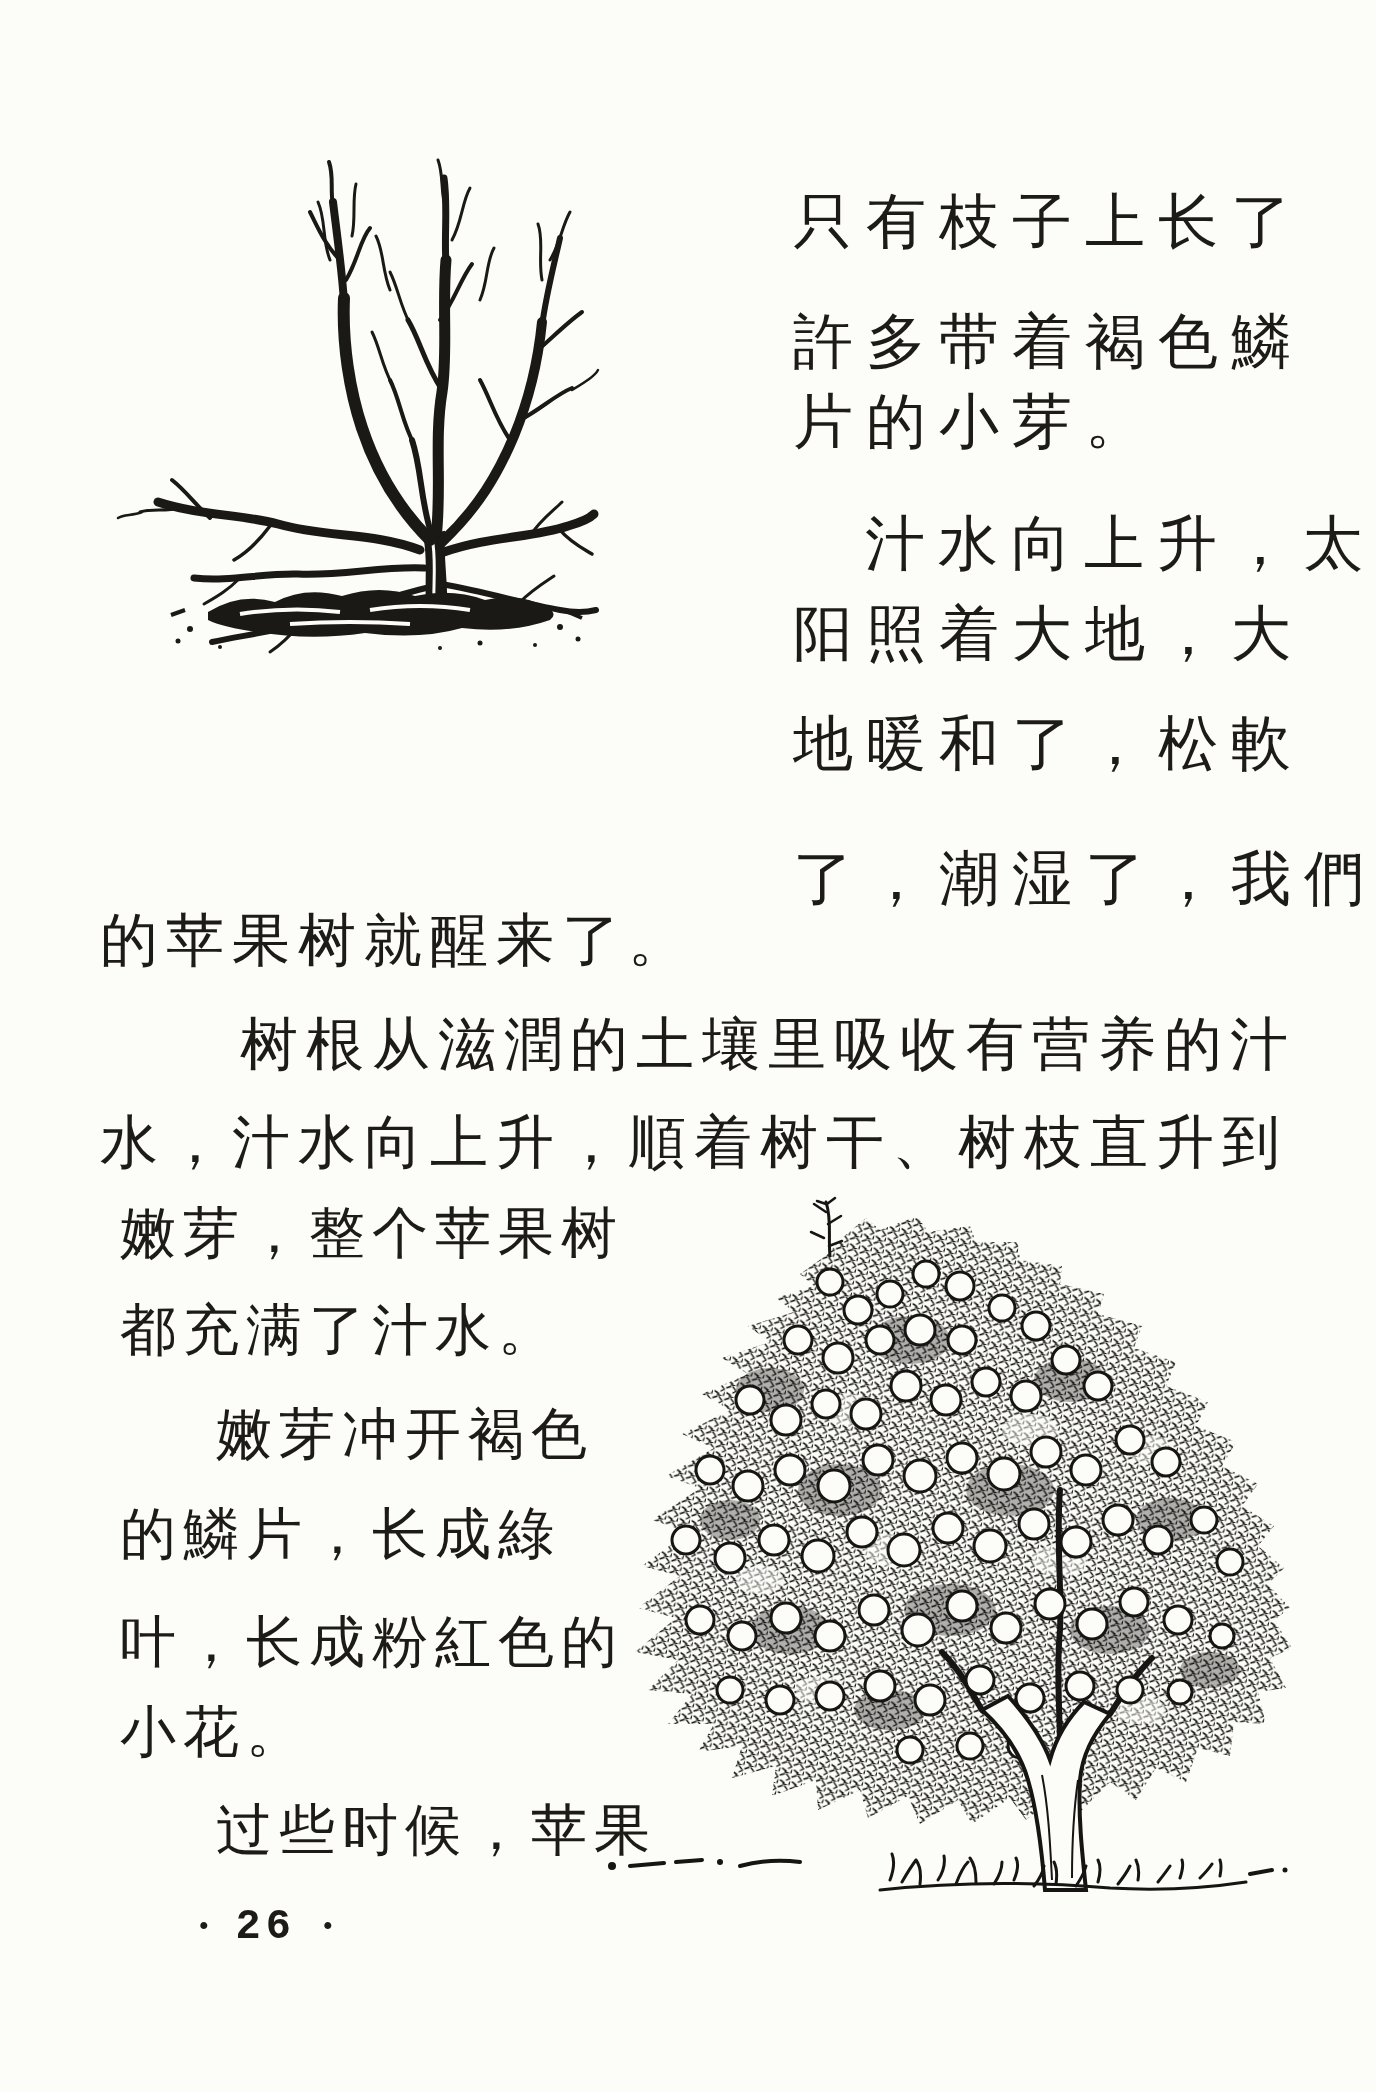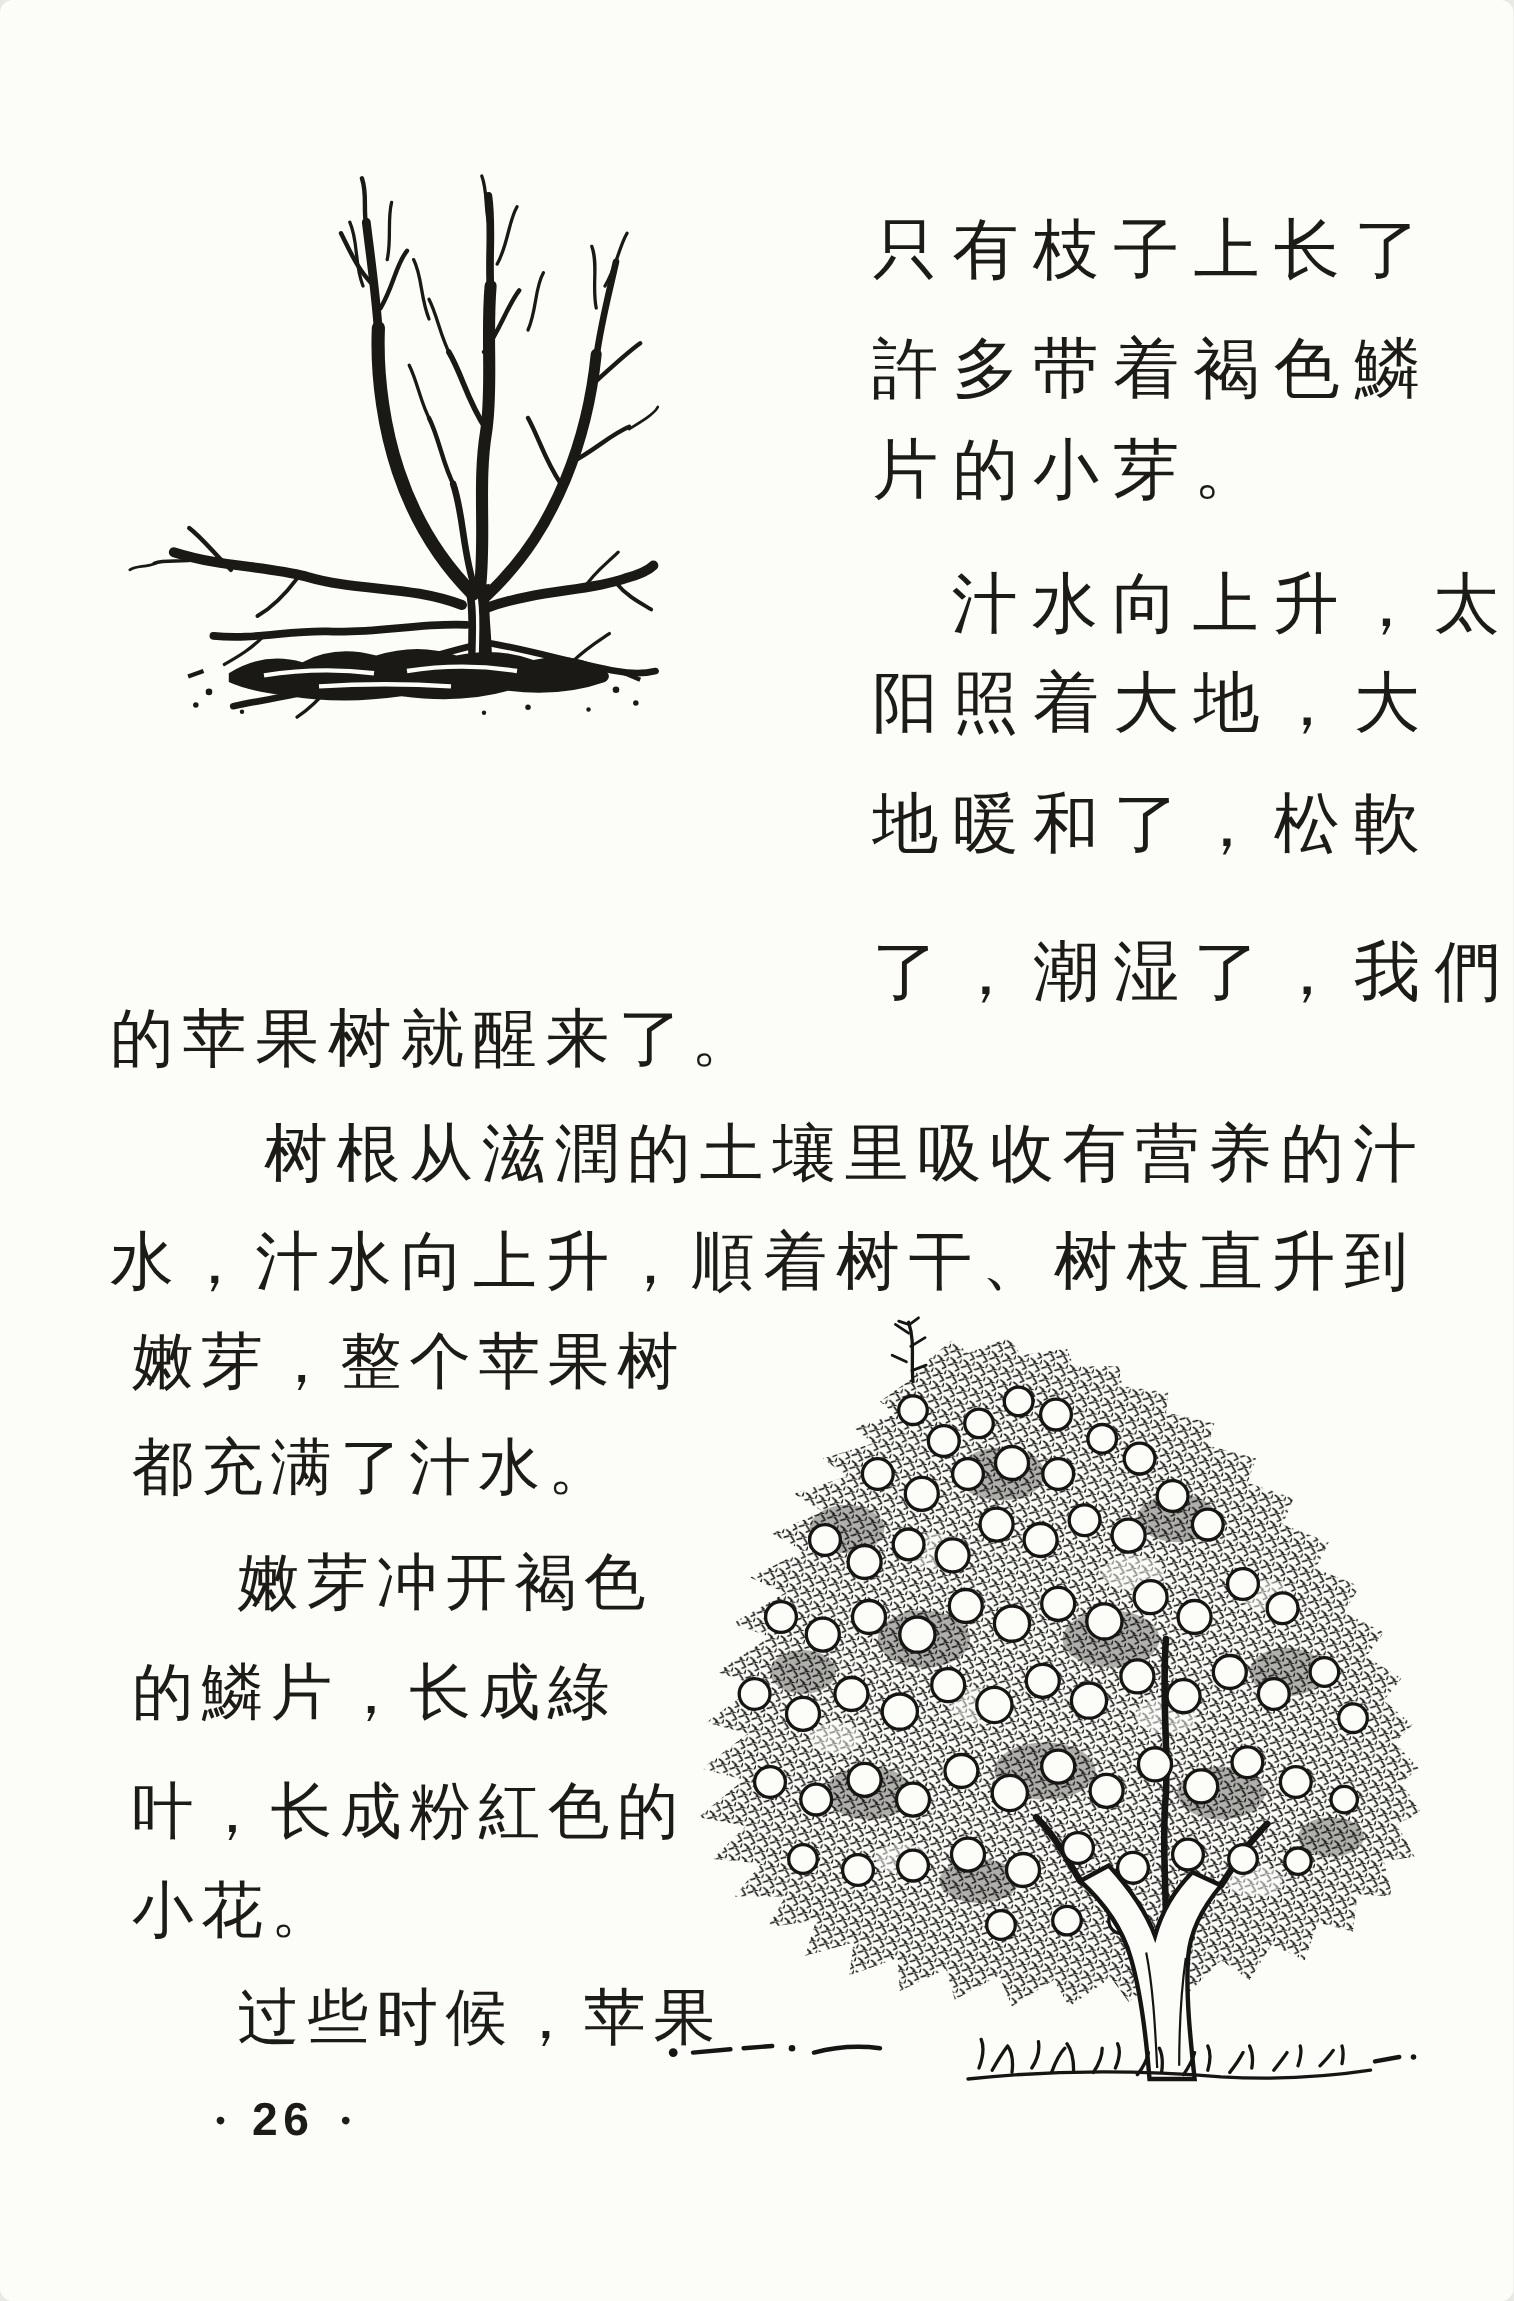--- a/index.html
+++ b/index.html
@@ -2,22 +2,21 @@
 <html><head>
 <meta charset="utf-8">
 <style>
   html,body{margin:0;padding:0;background:#e8e8e4;}
   .page{
     position:relative;
     width:1376px;height:2092px;
     margin:0 auto;
     background:#fcfcf9;
     overflow:hidden;
-    font-family:Liberation Sans, sans-serif;
-    border-radius:12px;
+    font-family:Liberation Mono, monospace;
   }
   .line{
     position:absolute;
     color:#1d1b18;
     white-space:nowrap;
     line-height:1.15;
   }
   .rc{left:793px;font-size:60px;letter-spacing:13px;}
   .fw{left:100px;font-size:58px;letter-spacing:8px;}
   .bl{left:120px;font-size:56px;letter-spacing:7px;}
@@ -100,21 +99,21 @@
         <circle cx="445" cy="505" r="2"></circle>
           <circle cx="130" cy="507" r="2"></circle>
         <circle cx="390" cy="503" r="2.5"></circle>
           <circle cx="350" cy="508" r="2"></circle>
       </g>
       <path d="M95,470 l-14,5 M478,472 l14,6" stroke="#1a1916" stroke-width="4"></path>
     </g>
   </svg>
 
   <div class="line rc" style="top:192px;">只有枝子上长了</div>
-  <div class="line rc" style="top:300px;">許多带着褐色鱗</div>
+  <div class="line rc" style="top:312px;">許多带着褐色鱗</div>
   <div class="line rc" style="top:392px;">片的小芽。</div>
   <div class="line rc ind-rc" style="top:514px;">汁水向上升，太</div>
   <div class="line rc" style="top:604px;">阳照着大地，大</div>
   <div class="line rc" style="top:714px;">地暖和了，松軟</div>
   <div class="line rc" style="top:814px;margin-top:35px;">了，潮湿了，我們</div>
 
   <div class="line fw" style="top:912px;text-align:right;">的苹果树就醒来了。</div>
   <div class="line fw ind-fw" style="top:1016px;">树根从滋潤的土壤里吸收有营养的汁</div>
   <div class="line fw" style="top:1114px;">水，汁水向上升，順着树干、树枝直升到</div>
 

